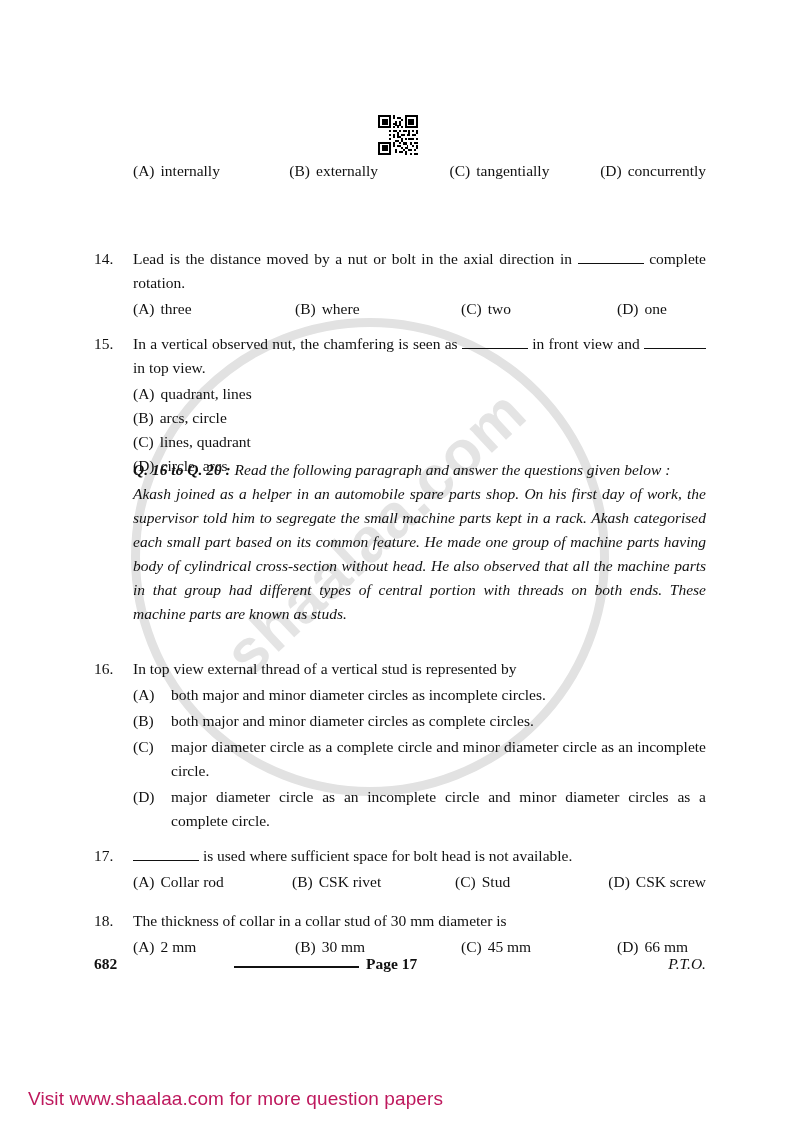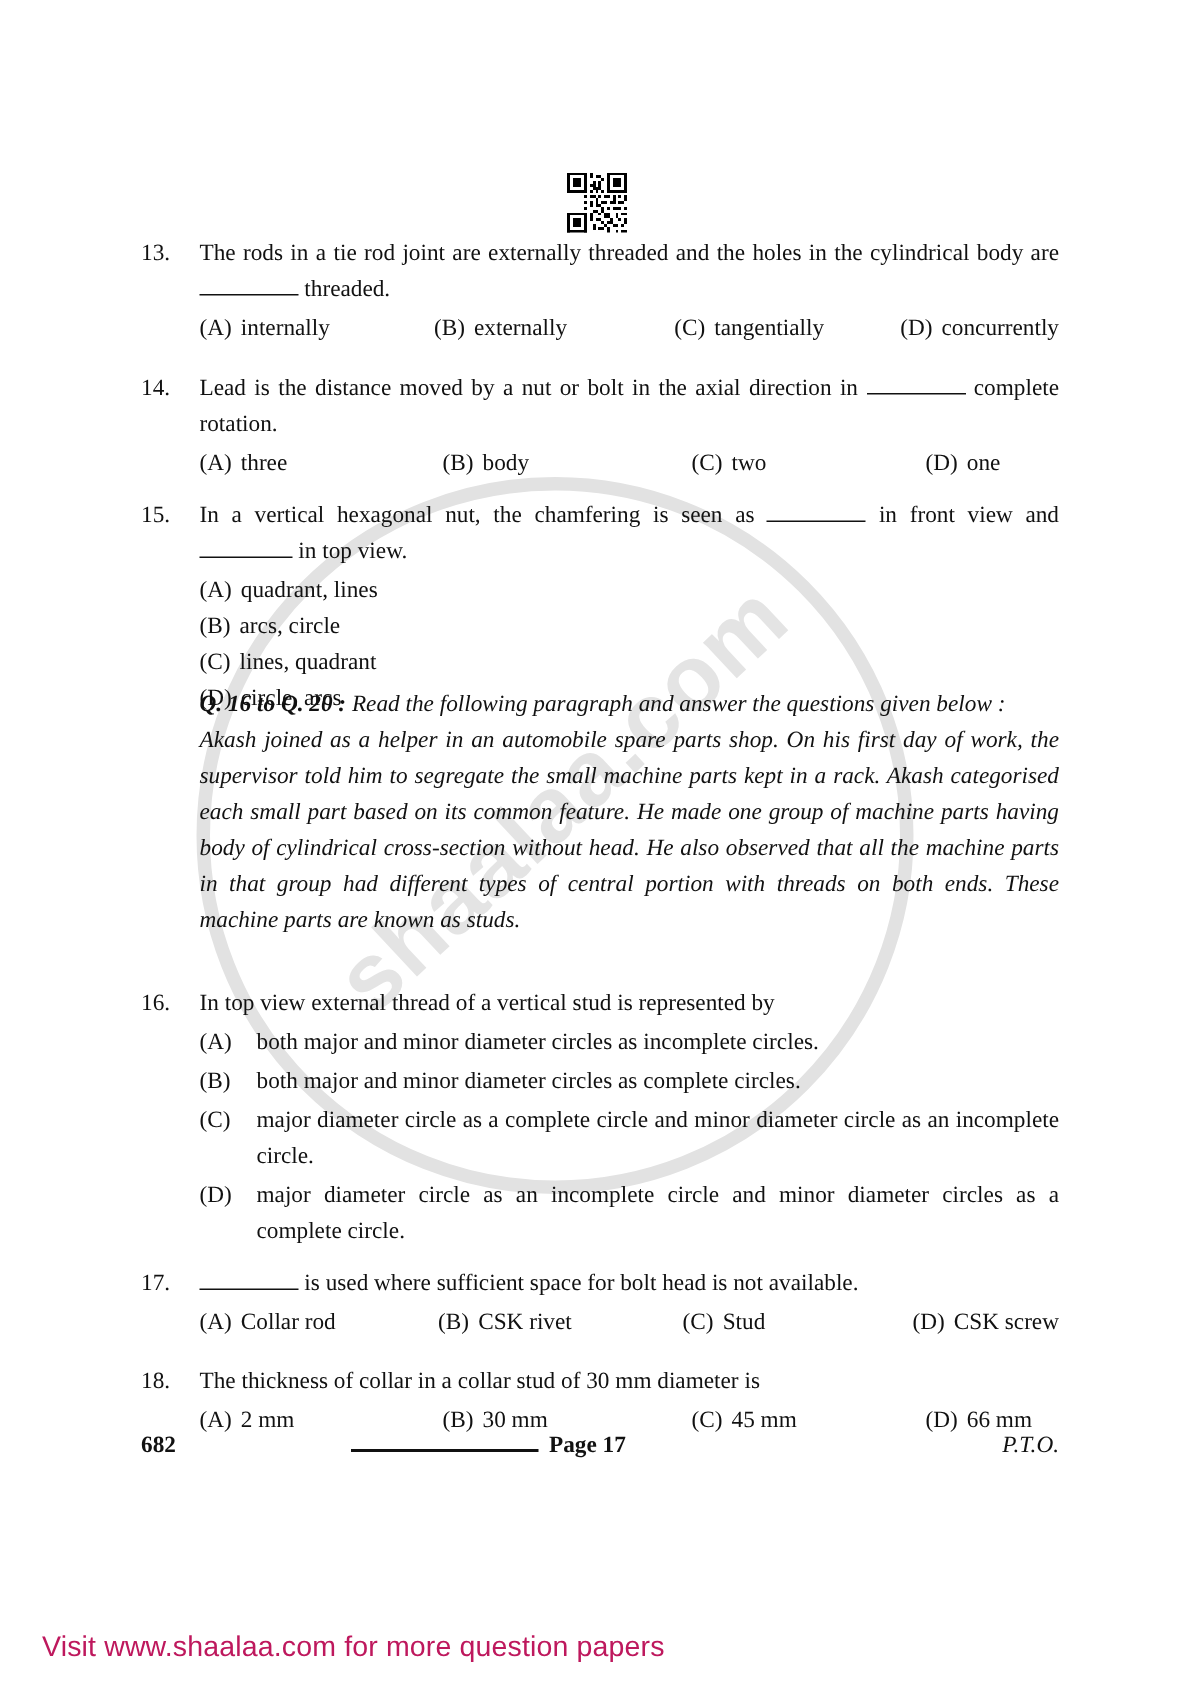--- a/index.html
+++ b/index.html
@@ -279,49 +279,45 @@
             <rect x="17" y="20" width="1" height="1"></rect>
           <rect x="19" y="18" width="1" height="1"></rect>
             <rect x="19" y="20" width="2" height="1"></rect>
           <rect x="11" y="11" width="1" height="1"></rect>
             <rect x="14" y="17" width="1" height="1"></rect>
         </g>
       </svg>
     </div>
 
     <div class="qblock" style="top:157px;">
-      <div class="qrow">
-        <div class="qnum">13.</div>
-        <div class="qtext"><span>The rods in a tie rod joint are externally threaded and the holes in the cylindrical body are </span><span class="blank w1"></span><span> threaded.</span></div>
-      </div>
       <div class="opts4">
         <div class="opt" style="width:139px"><span class="opt-lbl">(A)</span><span>internally</span></div>
         <div class="opt" style="width:143px"><span class="opt-lbl">(B)</span><span>externally</span></div>
         <div class="opt" style="width:133px"><span class="opt-lbl">(C)</span><span>tangentially</span></div>
         <div class="opt"><span class="opt-lbl">(D)</span><span>concurrently</span></div>
       </div>
     </div>
 
     <div class="qblock" style="top:247px;">
       <div class="qrow">
         <div class="qnum">14.</div>
         <div class="qtext"><span>Lead is the distance moved by a nut or bolt in the axial direction in </span><span class="blank w1"></span><span> complete rotation.</span></div>
       </div>
       <div class="opts4">
         <div class="opt" style="width:139px"><span class="opt-lbl">(A)</span><span>three</span></div>
-        <div class="opt" style="width:143px"><span class="opt-lbl">(B)</span><span>body</span></div>
+        <div class="opt" style="width:143px"><span class="opt-lbl">(B)</span><span>where</span></div>
         <div class="opt" style="width:133px"><span class="opt-lbl">(C)</span><span>two</span></div>
         <div class="opt"><span class="opt-lbl">(D)</span><span>one</span></div>
       </div>
     </div>
 
     <div class="qblock" style="top:332px;">
       <div class="qrow">
         <div class="qnum">15.</div>
-        <div class="qtext"><span>In a vertical hexagonal nut, the chamfering is seen as </span><span class="blank w1"></span><span> in front view and </span><span class="blank w2"></span><span> in top view.</span></div>
+        <div class="qtext"><span>In a vertical observed nut, the chamfering is seen as </span><span class="blank w1"></span><span> in front view and </span><span class="blank w2"></span><span> in top view.</span></div>
       </div>
       <div class="opts2">
         <div class="orow">
           <div class="ocell" style="width:282px"><span class="opt-lbl">(A)</span><span>quadrant, lines</span></div>
           <div class="ocell"><span class="opt-lbl">(B)</span><span>arcs, circle</span></div>
         </div>
         <div class="orow">
           <div class="ocell" style="width:282px"><span class="opt-lbl">(C)</span><span>lines, quadrant</span></div>
           <div class="ocell"><span class="opt-lbl">(D)</span><span>circle, arcs</span></div>
         </div>

